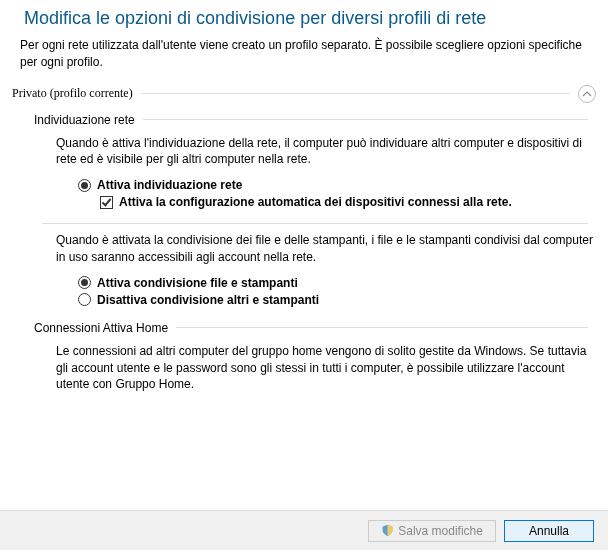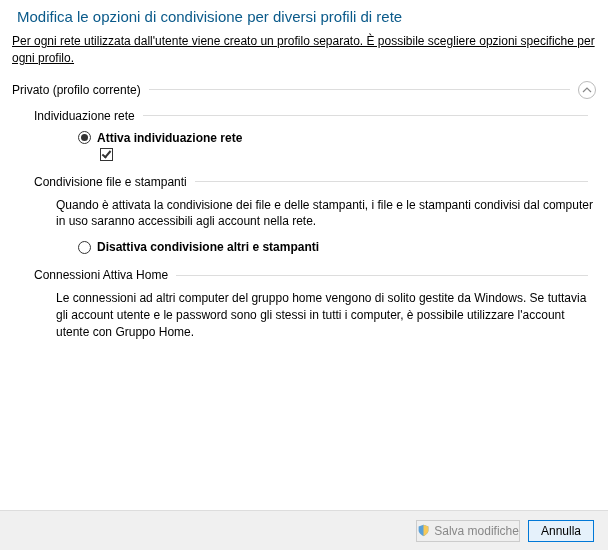--- a/index.html
+++ b/index.html
@@ -14,36 +14,36 @@
     position: relative;
     overflow: hidden;
   }
   .content {
     padding: 8px 12px 0 12px;
     height: 510px;
     overflow: hidden;
   }
   h1 {
     color: #0a5a8a;
-    font-size: 15px;
+    font-size: 18px;
     font-weight: normal;
-    margin: 0 0 8px 5px;
+    margin: 0 0 8px 12px;
   }
   .subtitle {
-    margin: 0 0 14px 0;
+    margin: 0 0 14px 8px;
     line-height: 1.4;
-    text-decoration: underline;
   }
   .profile-header {
     display: flex;
     align-items: center;
     margin-bottom: 10px;
   }
   .profile-header .label {
     white-space: nowrap;
+    font-family: Liberation Serif, serif;
   }
   .hr {
     flex: 1;
     height: 1px;
     background: #ddd;
     margin: 0 8px;
   }
   .chevron {
     width: 18px;
     height: 18px;
@@ -119,34 +119,34 @@
     background: #f0f0f0;
     border-top: 1px solid #ddd;
     display: flex;
     align-items: center;
     justify-content: flex-end;
     padding: 0 14px;
     gap: 8px;
   }
   .btn {
     height: 22px;
-    padding: 0 0;
+    padding: 0 12px;
     font-size: 12px;
     font-family: inherit;
     background: #e9e9e9;
     border: 1px solid #adadad;
     display: inline-flex;
     align-items: center;
     gap: 4px;
     cursor: default;
   }
   .btn.primary {
     border: 1px solid #0078d7;
     background: #e5f1fb;
-    padding: 0 12px;
+    padding: 0 24px;
   }
   .btn.disabled {
     color: #888;
     border-color: #ccc;
     background: #efefef;
   }
   .shield {
     width: 13px; height: 13px;
     flex-shrink: 0;
   }
@@ -167,40 +167,45 @@
         </svg>
     </div>
   </div>
 
   <div class="section">
     <div class="section-header">
       <span>Individuazione rete</span>
       <div class="hr"></div>
     </div>
     <div class="section-body">
+      <div class="section-desc">Quando è attiva l'individuazione della rete, il computer può individuare altri computer e dispositivi di rete ed è visibile per gli altri computer nella rete.</div>
       <div class="indent">
         <div class="radio-row">
           <div class="radio checked"></div>
           <span>Attiva individuazione rete</span>
         </div>
         <div class="check-row indent">
           <div class="checkbox checked"></div>
+          <span>Attiva la configurazione automatica dei dispositivi connessi alla rete.</span>
         </div>
       </div>
     </div>
   </div>
 
   <div class="section">
     <div class="section-header">
-      <span>Condivisione file e stampanti</span>
       <div class="hr"></div>
     </div>
     <div class="section-body">
       <div class="section-desc">Quando è attivata la condivisione dei file e delle stampanti, i file e le stampanti condivisi dal computer in uso saranno accessibili agli account nella rete.</div>
       <div class="indent">
+        <div class="radio-row">
+          <div class="radio checked"></div>
+          <span>Attiva condivisione file e stampanti</span>
+        </div>
         <div class="radio-row">
           <div class="radio"></div>
           <span>Disattiva condivisione altri e stampanti</span>
         </div>
       </div>
     </div>
   </div>
 
   <div class="section">
     <div class="section-header">

